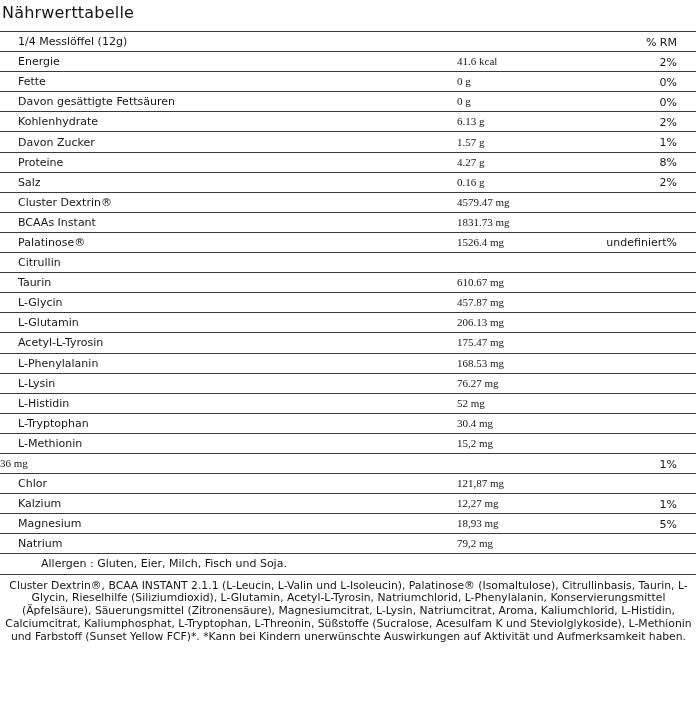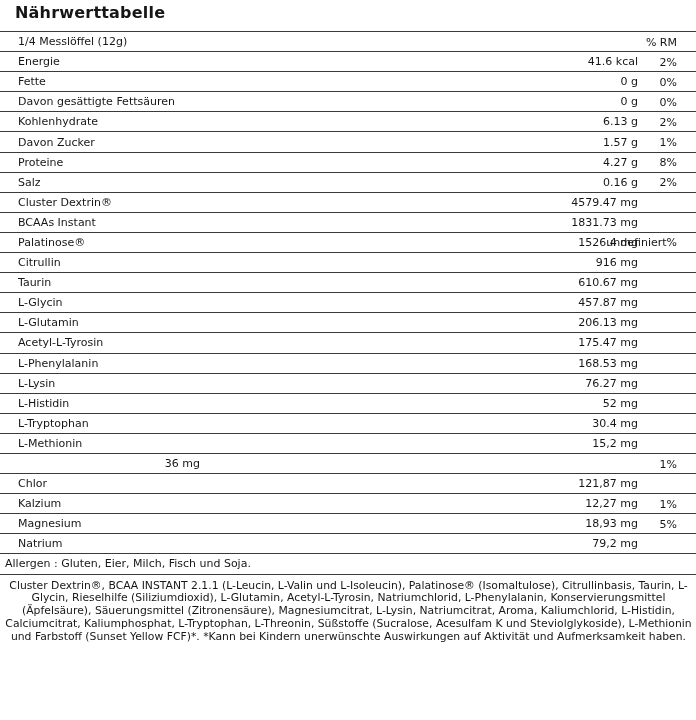--- a/index.html
+++ b/index.html
@@ -7,23 +7,23 @@
     margin: 0; padding: 0;
     width: 696px; height: 720px;
     background: #ffffff;
     color: #161616;
     font-family: "DejaVu Sans", "Liberation Sans", sans-serif;
     overflow: hidden;
   }
   .page { width: 696px; height: 720px; }
   .title {
     font-size: 16px;
-    font-weight: 700;
+    font-weight: 400;
     line-height: 20px;
-    margin: 3px 0 0 15px;
+    margin: 3px 0 0 2px;
     letter-spacing: 0.2px;
   }
   .ntable {
     margin-top: 8px;
     border-top: 1px solid #3a3a3a;
     width: 696px;
   }
   .row {
     position: relative;
     display: flex;
@@ -35,32 +35,33 @@
     white-space: nowrap;
   }
   .cell-label {
     flex: 1 1 auto;
     text-align: left;
     padding-left: 18px;
     overflow: hidden;
   }
   .cell-value {
     flex: 0 0 200px;
-    text-align: right;
-    margin-right: 58px;
+    text-align: left;
+    margin-right: 39px;
+    font-family: Liberation Serif, serif;
   }
   .cell-rm {
     position: absolute;
     right: 19px;
     top: 50%;
     transform: translateY(-50%);
     white-space: nowrap;
     text-align: left;
   }
-  .allergen-row .cell-label { padding-left: 5px; }
+  .allergen-row .cell-label { padding-left: 5px; margin-left: 36px; }
   .ingredients {
     margin: 5px 2px 0 3px;
     font-size: 10.8px;
     line-height: 12.9px;
     color: #161616;
     text-align: center;
   }
 </style>
 </head>
 <body>
@@ -123,21 +124,20 @@
     <div class="cell-value">1831.73 mg</div>
     <div class="cell-rm"></div>
   </div>
         <div class="row">
     <div class="cell-label">Palatinose®</div>
     <div class="cell-value">1526.4 mg</div>
     <div class="cell-rm">undefiniert%</div>
   </div>
         <div class="row">
     <div class="cell-label">Citrullin</div>
-    <div class="cell-value">916 mg</div>
     <div class="cell-rm"></div>
   </div>
         <div class="row">
     <div class="cell-label">Taurin</div>
     <div class="cell-value">610.67 mg</div>
     <div class="cell-rm"></div>
   </div>
         <div class="row">
     <div class="cell-label">L-Glycin</div>
     <div class="cell-value">457.87 mg</div>

